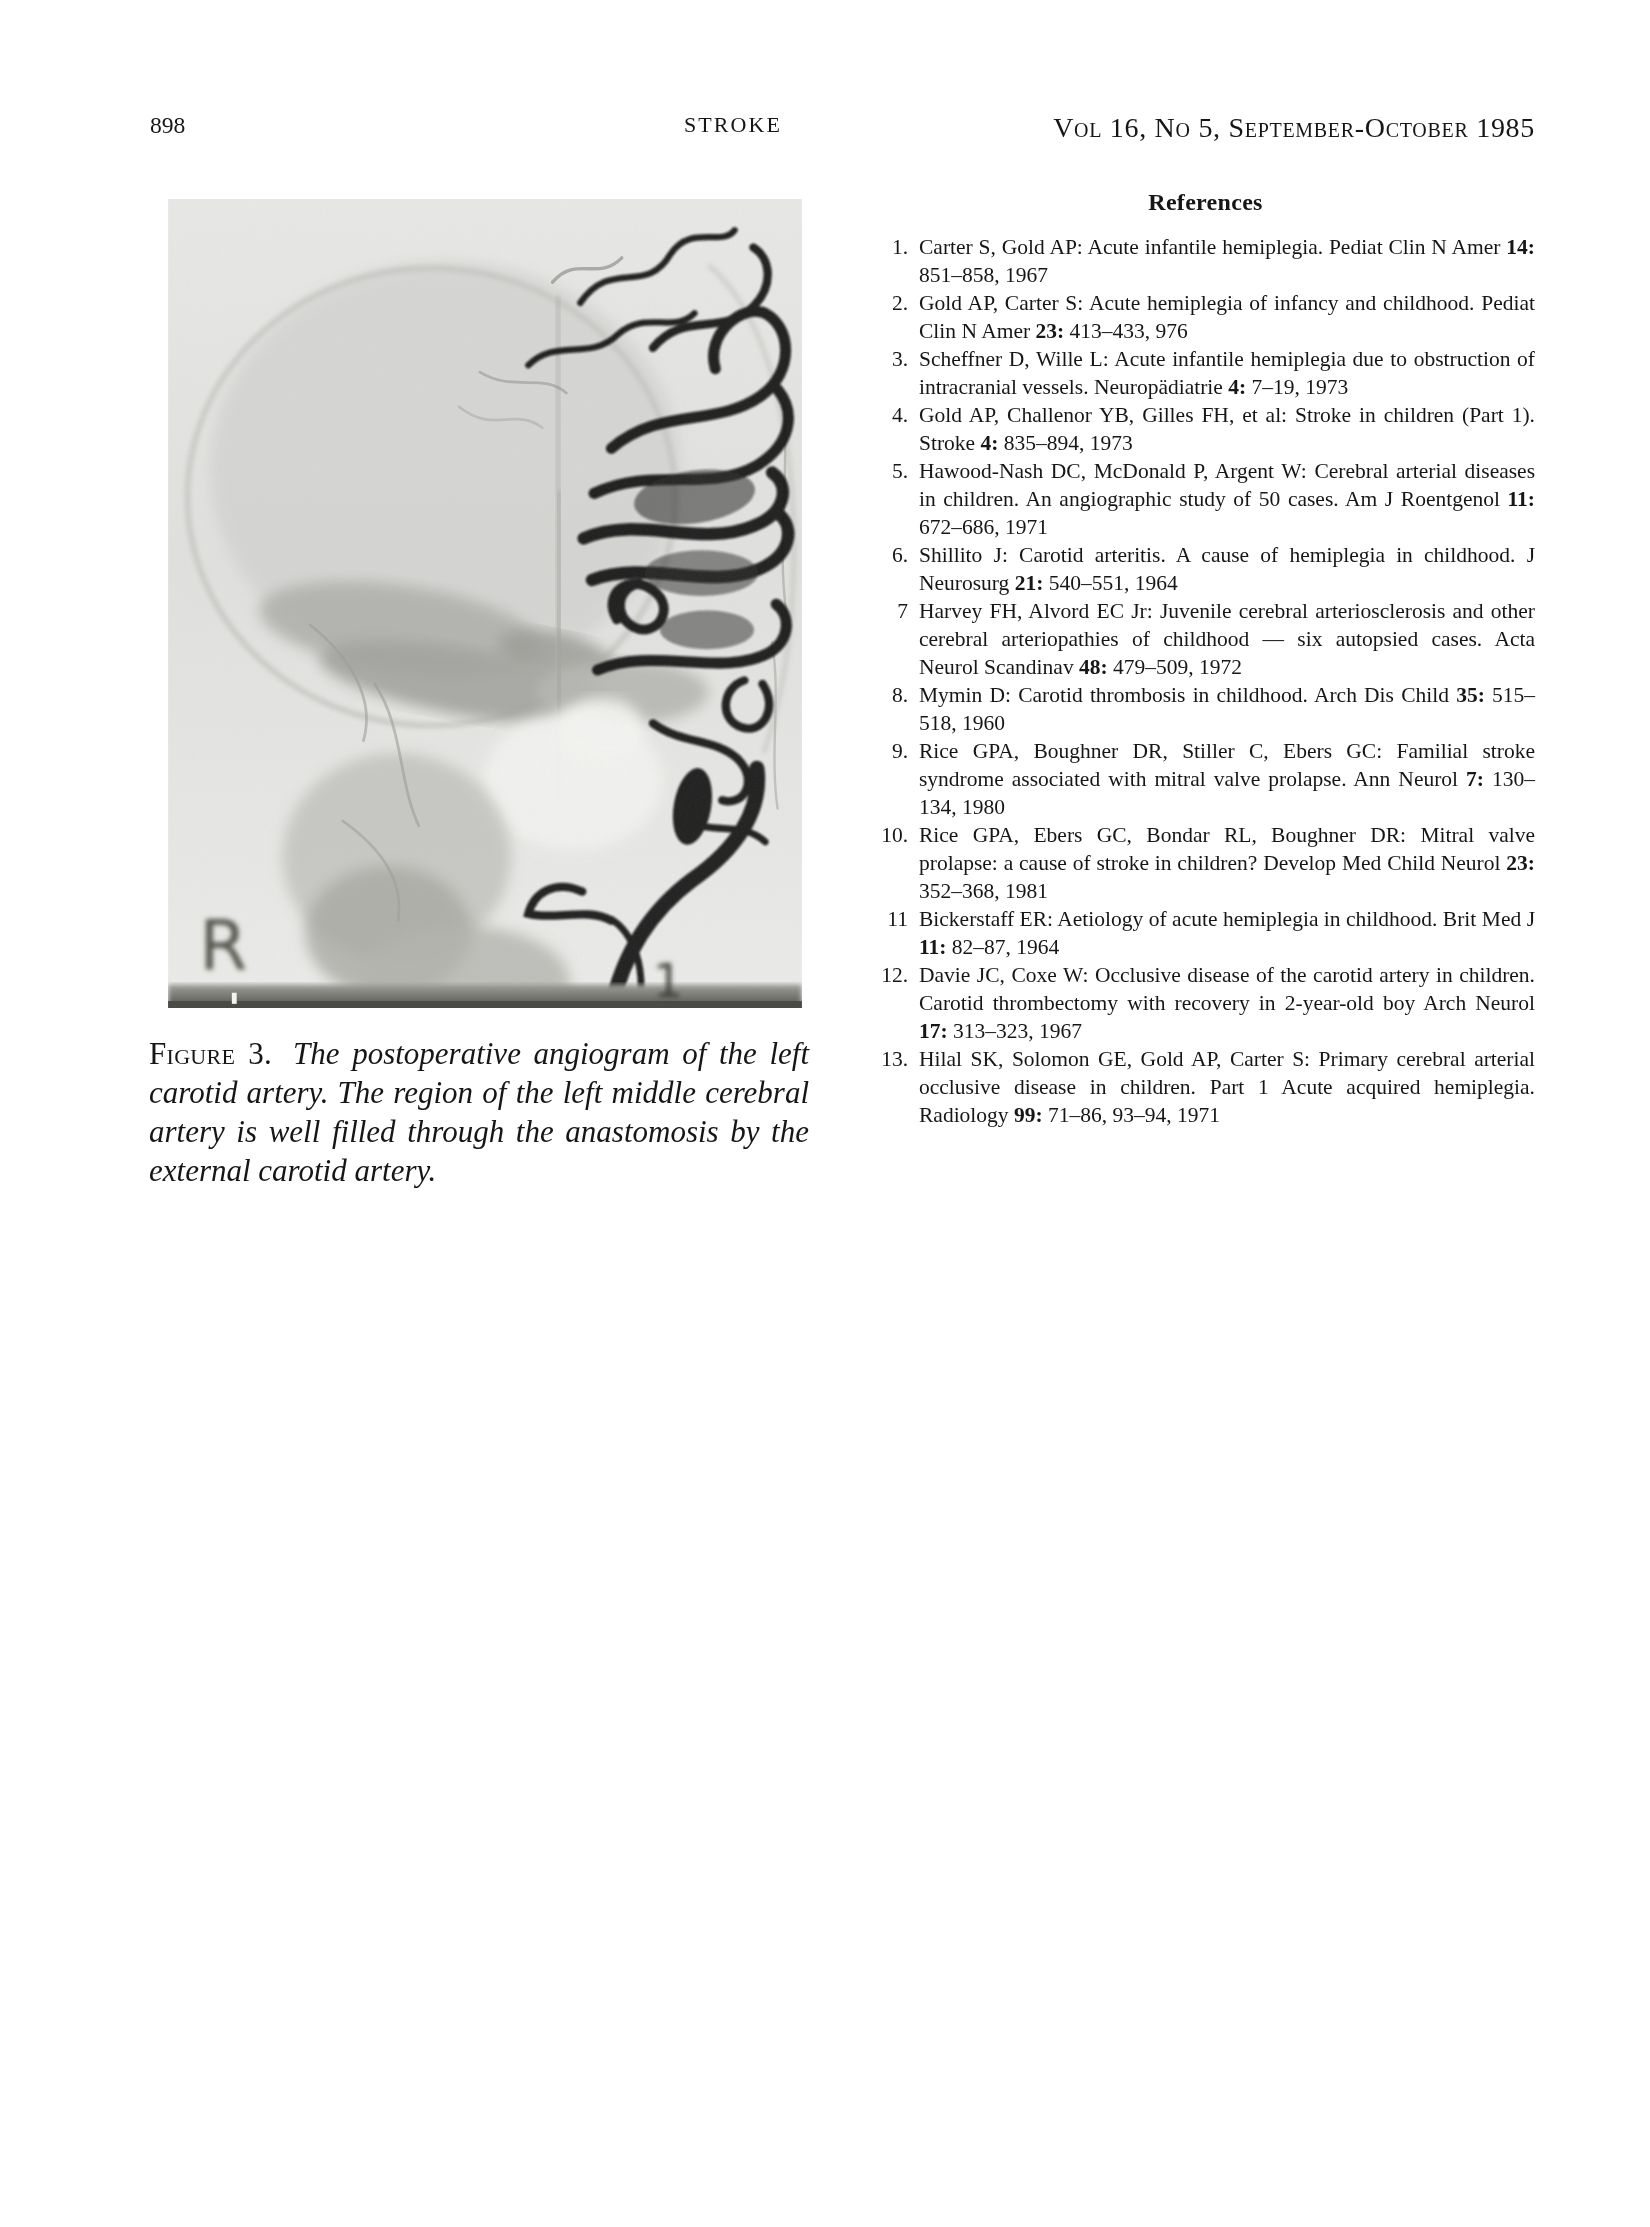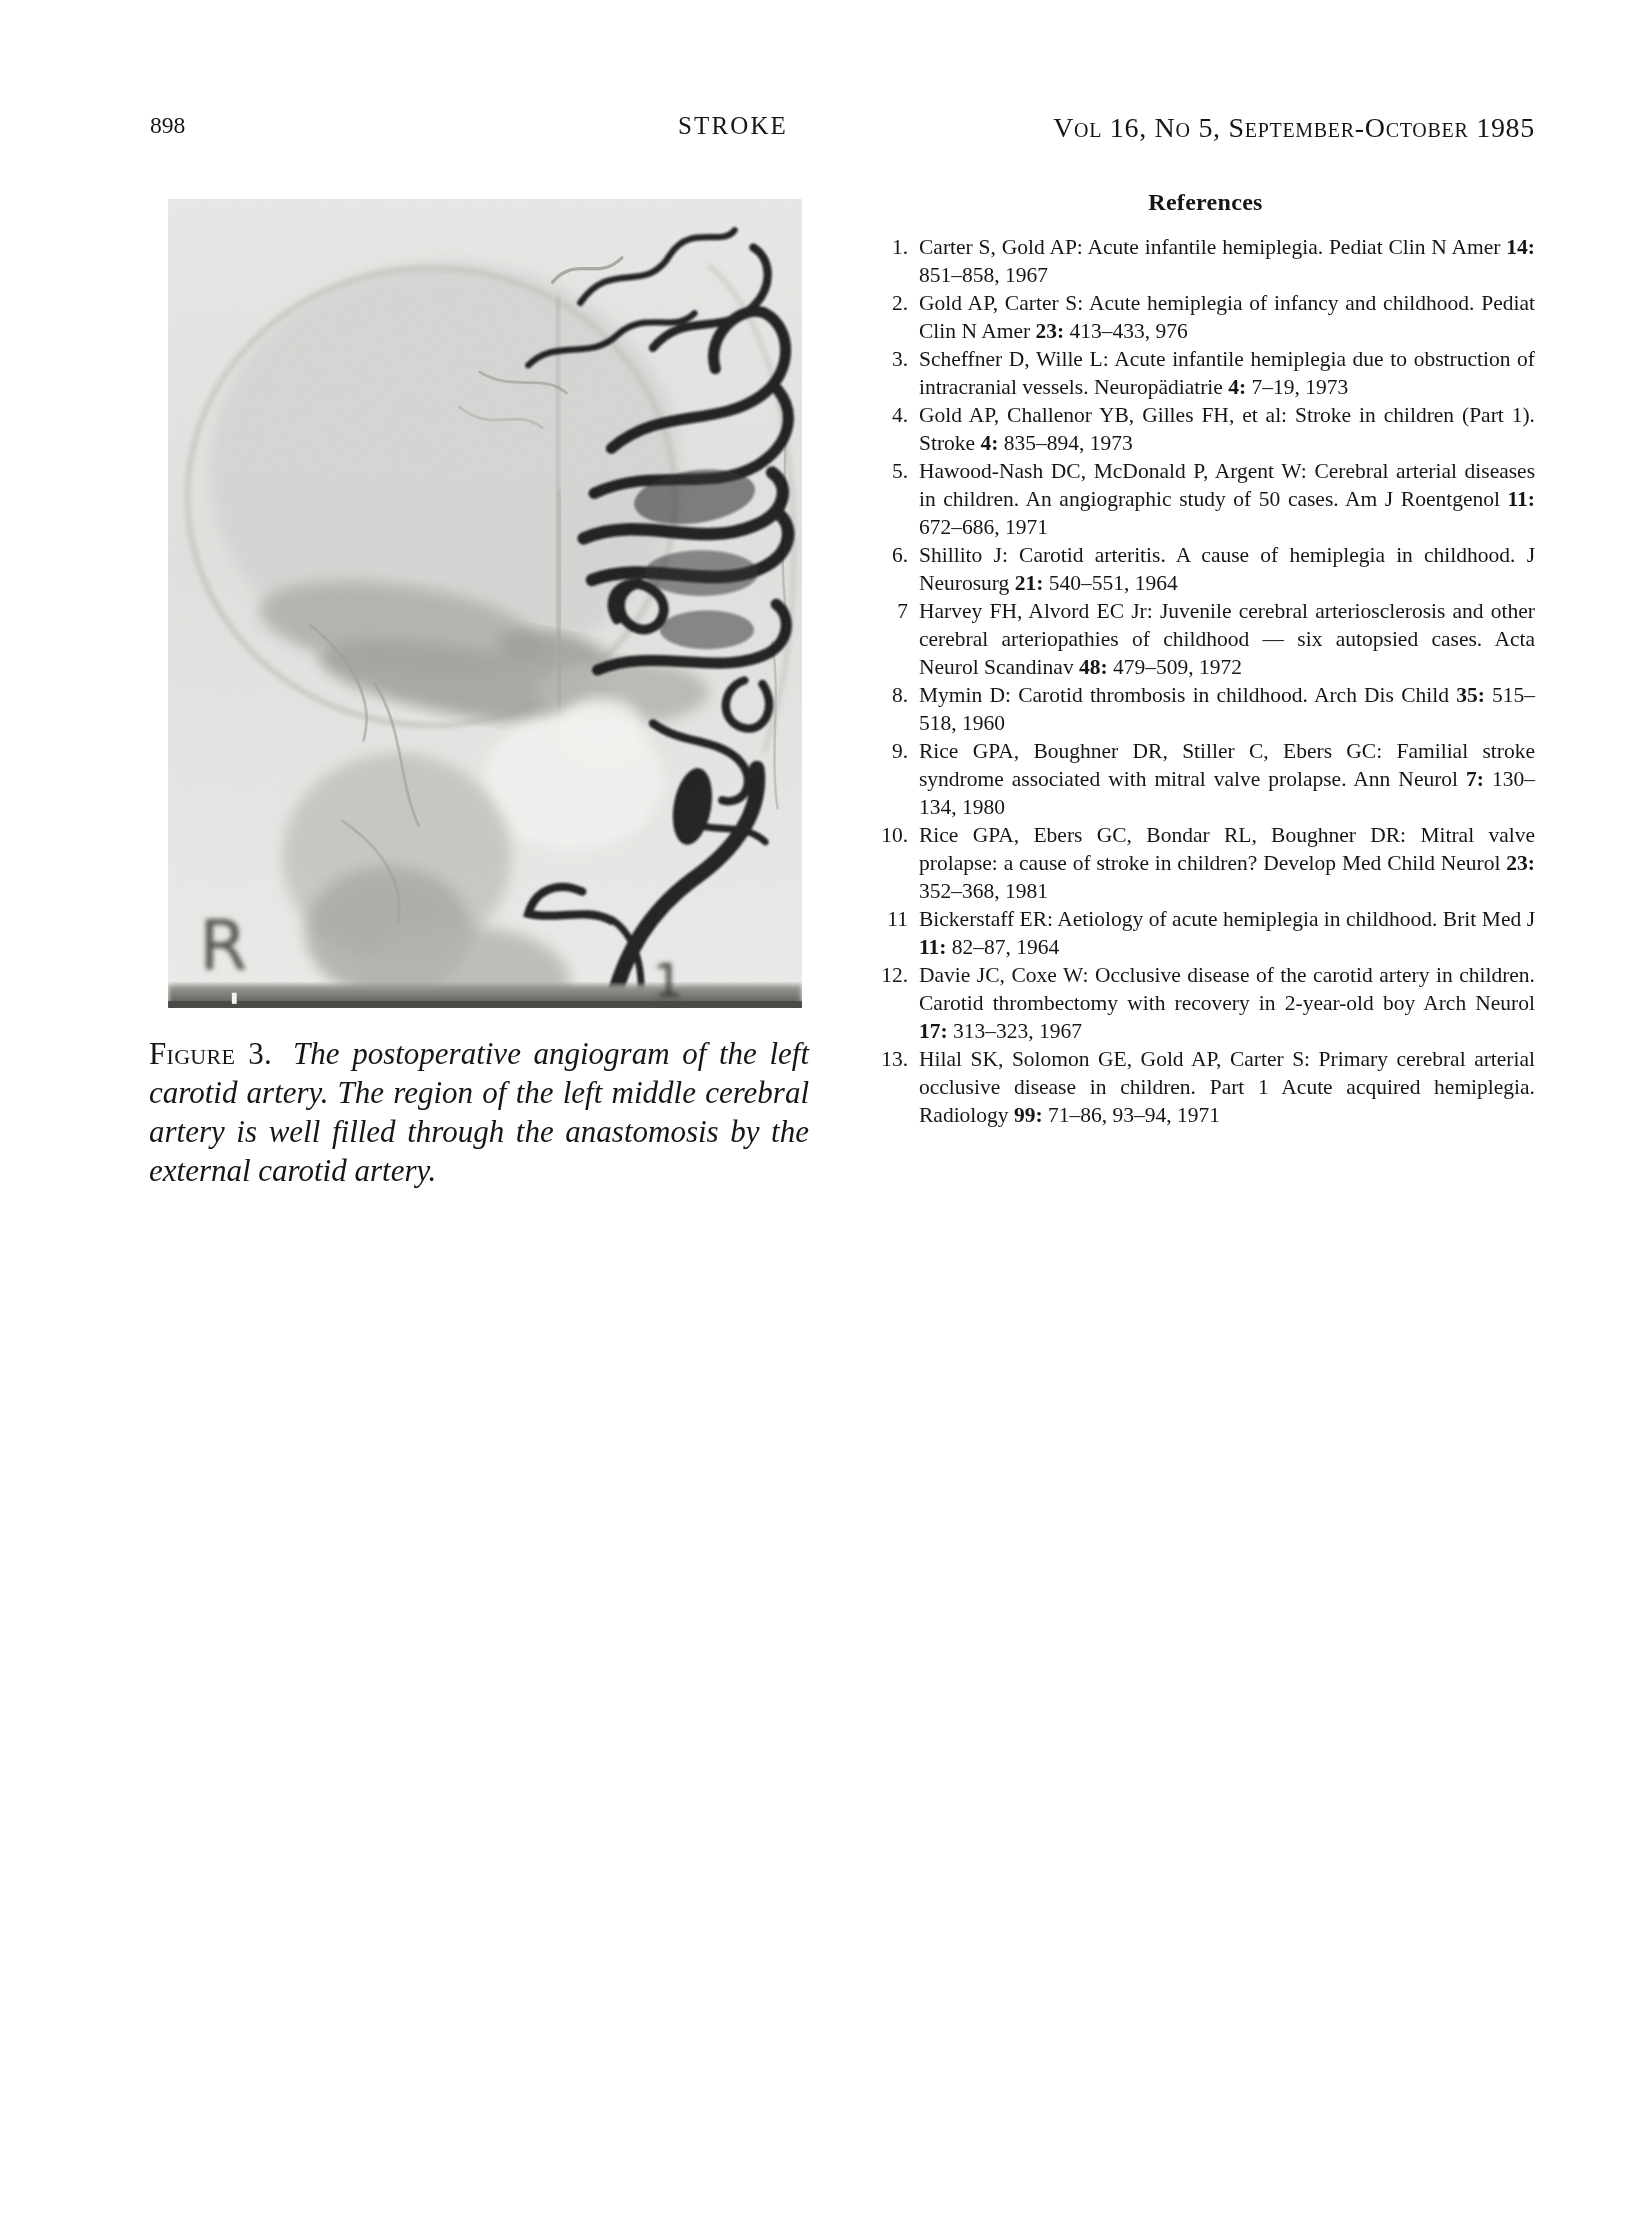--- a/index.html
+++ b/index.html
@@ -9,21 +9,21 @@
     background: #ffffff;
     color: #161616;
     font-family: "Liberation Serif", "DejaVu Serif", serif;
     overflow: hidden;
   }
 
   
   .running-head { position: absolute; top: 112px; left: 0; width: 1651px; height: 30.5px; }
   .page-number { position: absolute; left: 150px; top: 0; font-size: 23.6px; }
   .journal-title { position: absolute; left: 0; width: 1466px; text-align: center; top: 0;
-                   font-size: 25px; letter-spacing: 2.1px; }
+                   font-size: 22px; letter-spacing: 2.1px; }
   .issue-info { position: absolute; right: 116px; top: 0; font-size: 28px;
                 font-variant: small-caps; letter-spacing: 0.7px; }
 
   
   .figure-wrap { position: absolute; left: 168px; top: 199px; width: 634px; height: 809px; }
   .figure-wrap svg { display: block; width: 634px; height: 809px; }
 
   .figure-caption { position: absolute; left: 149px; top: 1034px; width: 660px;
                     font-size: 31px; line-height: 39px; text-align: justify; }
   .figure-caption .cap-label { font-variant: small-caps; letter-spacing: 0.3px;

